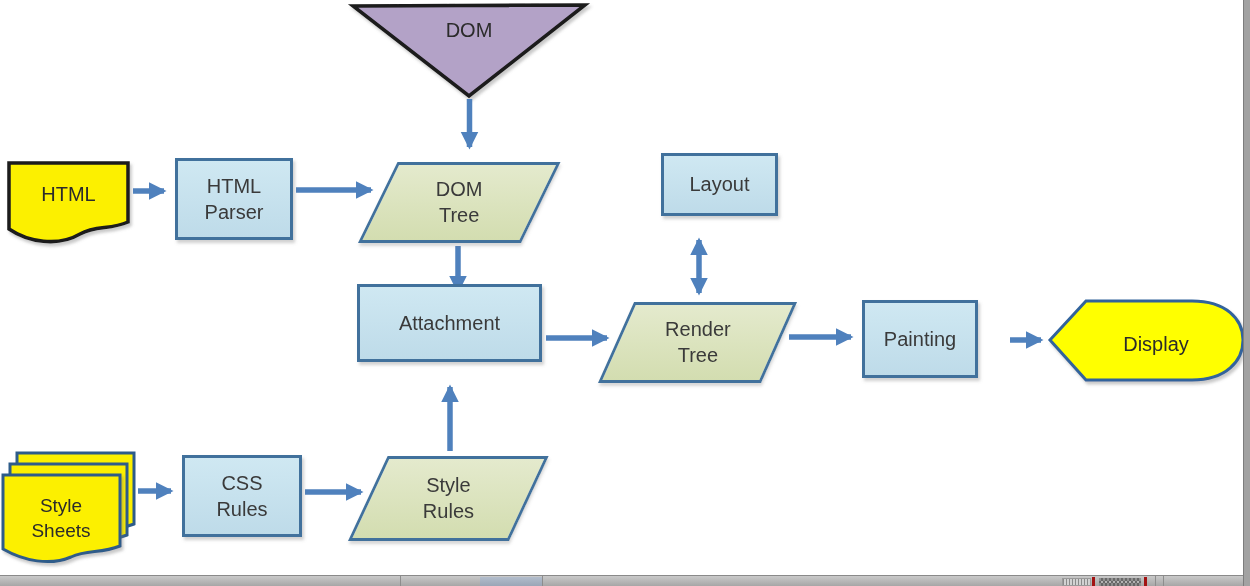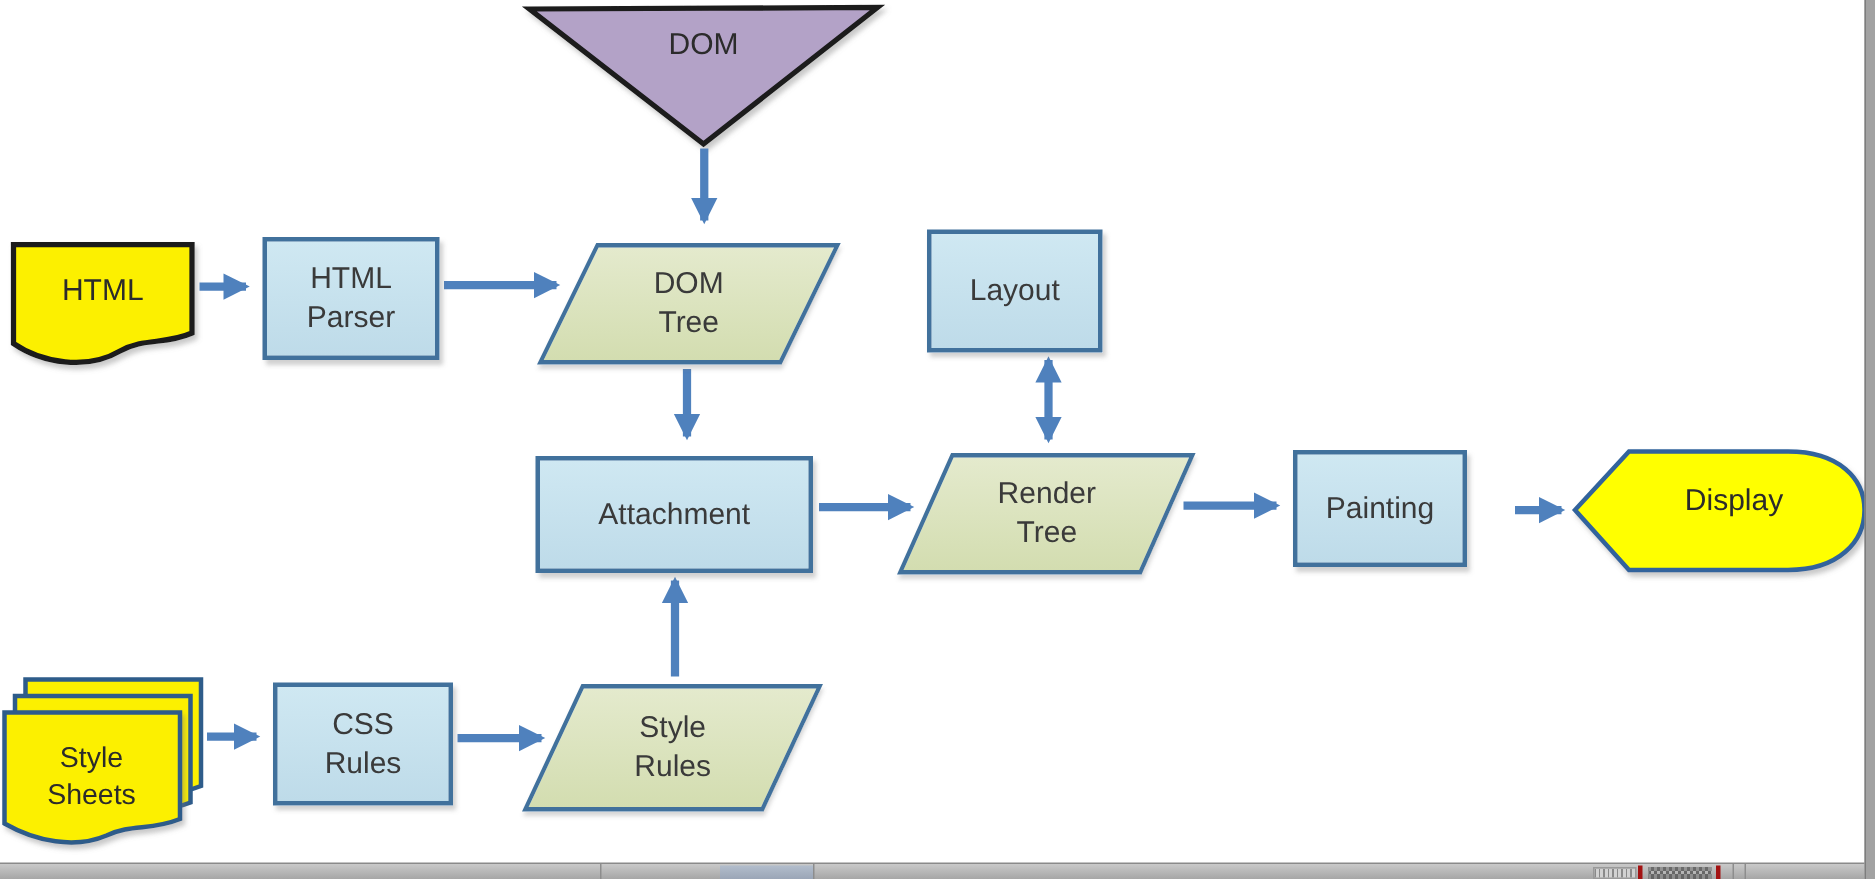--- a/index.html
+++ b/index.html
@@ -107,23 +107,23 @@
     <line x1="789" y1="337" x2="851" y2="337" stroke="#4f81bd" stroke-width="5.5" marker-end="url(#ah)"></line>
     <line x1="1010" y1="340" x2="1041" y2="340" stroke="#4f81bd" stroke-width="5.5" marker-end="url(#ah)"></line>
     <line x1="138" y1="491" x2="171" y2="491" stroke="#4f81bd" stroke-width="5.5" marker-end="url(#ah)"></line>
     <line x1="305" y1="492" x2="361" y2="492" stroke="#4f81bd" stroke-width="5.5" marker-end="url(#ah)"></line>
     <line x1="450" y1="451" x2="450" y2="387" stroke="#4f81bd" stroke-width="5.5" marker-end="url(#ah)"></line>
   </svg>
 
   <div class="node-rect" style="left:175px; top:158px; width:118px; height:82px;">HTML
 Parser</div>
 
-  <div class="node-rect" style="left:618px; top:153px; width:117px; height:82px;">Layout</div>
+  <div class="node-rect" style="left:661px; top:153px; width:117px; height:63px;">Layout</div>
 
-  <div class="node-rect" style="left:357px; top:304px; width:185px; height:78px;">Attachment</div>
+  <div class="node-rect" style="left:357px; top:284px; width:185px; height:78px;">Attachment</div>
 
   <div class="node-rect" style="left:862px; top:300px; width:116px; height:78px;">Painting</div>
 
   <div class="node-rect" style="left:182px; top:455px; width:120px; height:82px;">CSS
 Rules</div>
 
   <div class="node-para" style="left:358px; top:162px; width:163px; height:81px; --sk:-26deg; --ski:26deg;">
     <span class="para-label">DOM
 Tree</span>
   </div>
@@ -138,21 +138,21 @@
 Rules</span>
   </div>
 
   <div class="shape-label" style="left:369px; top:14px; width:200px; height:32px;">DOM</div>
 
   <div class="shape-label" style="left:9px; top:168px; width:119px; height:52px;">HTML</div>
 
   <div class="shape-label" style="left:2px; top:482px; width:118px; height:74px; font-size:19px;">Style
 Sheets</div>
 
-  <div class="shape-label" style="left:1086px; top:290px; width:140px; height:88px;">Display</div>
+  <div class="shape-label" style="left:1086px; top:300px; width:140px; height:88px;">Display</div>
 
   <div id="status-bar">
     <div class="sb-divider" style="left:400px;"></div>
     <div id="sb-page">17</div>
     <div id="sb-blue"></div>
     <div class="sb-divider" style="left:542px;"></div>
     <div id="sb-chip"></div>
     <div class="sb-red" style="left:1092px;"></div>
     <div id="sb-glyphs"></div>
     <div class="sb-red" style="left:1144px;"></div>

